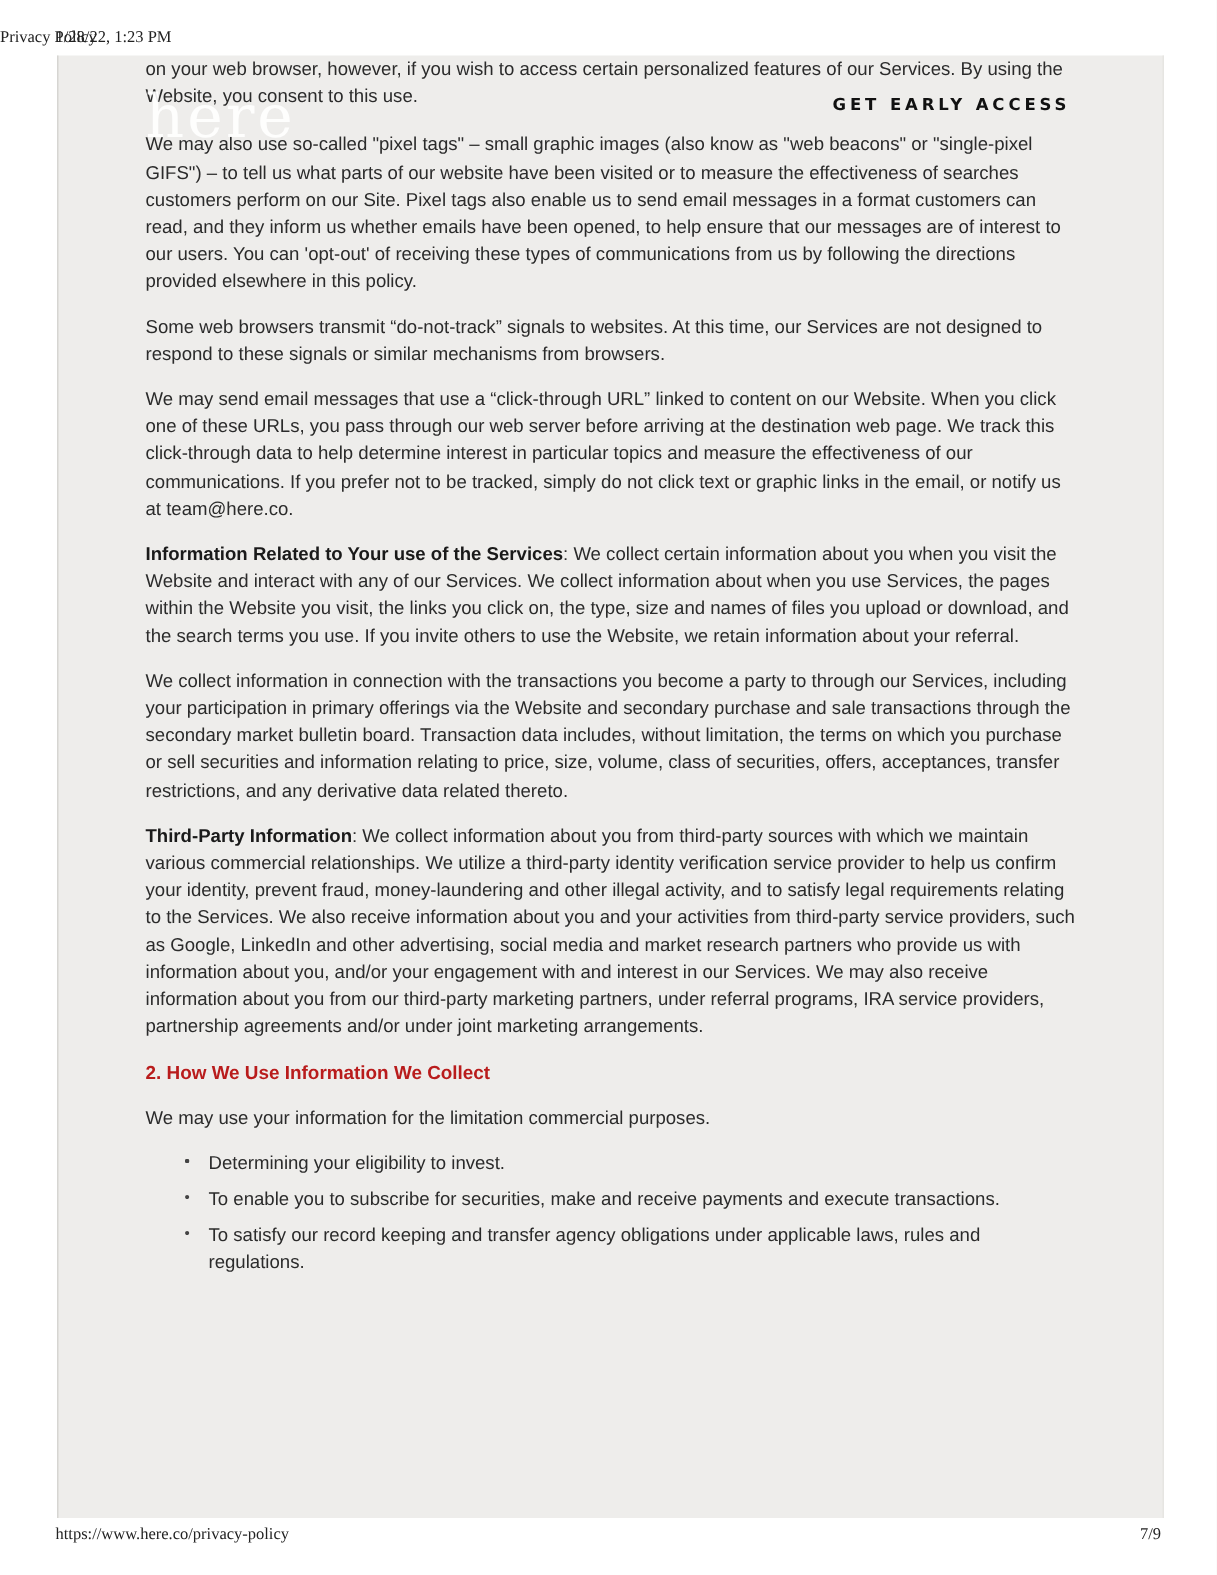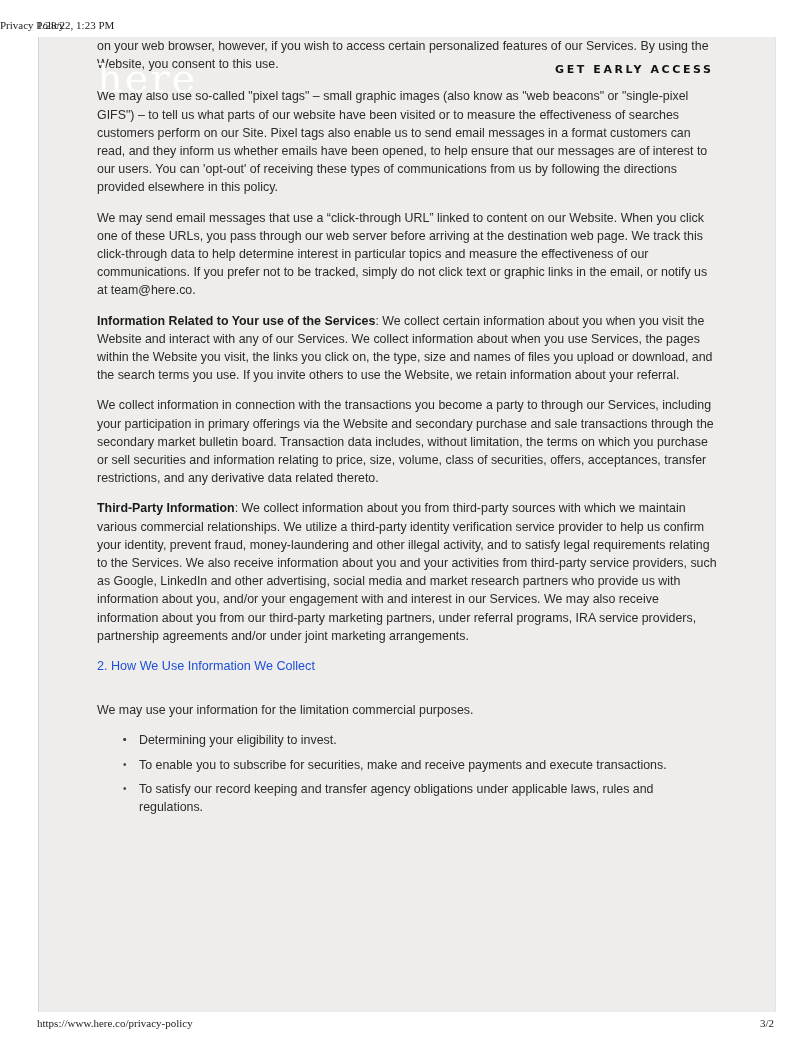--- a/index.html
+++ b/index.html
@@ -15,52 +15,53 @@
 
   .frame { position: absolute; left: 38px; top: 37px; width: 736px; height: 975px; background: #eeedeb; border-left: 1px solid #d6d5d2; border-right: 1px solid #e6e5e2; overflow: hidden; }
 
   .logo { position: absolute; left: 58px; top: 18px; font-family: "DejaVu Serif", serif; font-size: 40px; color: rgba(255,255,255,0.9); letter-spacing: 2px; z-index: 1; pointer-events: auto; }
   .cta { position: absolute; left: 504px; top: 26px; font-family: "DejaVu Sans", sans-serif; font-weight: bold; font-size: 11px; letter-spacing: 2.6px; color: #111; z-index: 2; cursor: pointer; margin-left: 12px; }
 
   .content { position: absolute; left: 58px; top: 0px; width: 622px; font-family: "Liberation Sans", sans-serif; font-size: 12.4px; line-height: 18.2px; color: #2b2b2b; }
   .content p { margin: 0 0 12px 0; }
   .content p.first { margin-top: 0; }
   .content b { color: #1a1a1a; }
-  .content h2 { font-size: 12.6px; font-weight: normal; margin: 0 0 26px 0; color: #1d4ed8; line-height: 18px; }
+  .content h2 { font-size: 12.6px; font-weight: bold; margin: 0 0 12px 0; color: #b91c1c; line-height: 18px; }
   .content ul { list-style: none; margin: 0; padding: 0 0 0 42px; }
   .content li { position: relative; margin: 0 0 6px 0; }
   .content li .bullet { position: absolute; left: -16px; top: 0; font-size: 10px; color: #444; }
 </style>
 </head>
 <body>
 
 <div class="print-header">
   <span class="date">1/28/22, 1:23 PM</span>
   <span class="title">Privacy Policy</span>
 </div>
 
 <div class="frame">
   <div class="logo">here</div>
   <div class="cta">GET EARLY ACCESS</div>
 
   <div class="content">
     <p class="first" style="margin-top:0px;">on your web browser, however, if you wish to access certain personalized features of our Services. By using the Website, you consent to this use.</p>
     <p style="margin-top:14px;">We may also use so-called "pixel tags" – small graphic images (also know as "web beacons" or "single-pixel GIFS") – to tell us what parts of our website have been visited or to measure the effectiveness of searches customers perform on our Site. Pixel tags also enable us to send email messages in a format customers can read, and they inform us whether emails have been opened, to help ensure that our messages are of interest to our users. You can 'opt-out' of receiving these types of communications from us by following the directions provided elsewhere in this policy.</p>
+    <p>Some web browsers transmit “do-not-track” signals to websites. At this time, our Services are not designed to respond to these signals or similar mechanisms from browsers.</p>
     <p>We may send email messages that use a “click-through URL” linked to content on our Website. When you click one of these URLs, you pass through our web server before arriving at the destination web page. We track this click-through data to help determine interest in particular topics and measure the effectiveness of our communications. If you prefer not to be tracked, simply do not click text or graphic links in the email, or notify us at team@here.co.</p>
     <p><b>Information Related to Your use of the Services</b><span>: We collect certain information about you when you visit the Website and interact with any of our Services. We collect information about when you use Services, the pages within the Website you visit, the links you click on, the type, size and names of files you upload or download, and the search terms you use. If you invite others to use the Website, we retain information about your referral.</span></p>
     <p>We collect information in connection with the transactions you become a party to through our Services, including your participation in primary offerings via the Website and secondary purchase and sale transactions through the secondary market bulletin board. Transaction data includes, without limitation, the terms on which you purchase or sell securities and information relating to price, size, volume, class of securities, offers, acceptances, transfer restrictions, and any derivative data related thereto.</p>
     <p><b>Third-Party Information</b><span>: We collect information about you from third-party sources with which we maintain various commercial relationships. We utilize a third-party identity verification service provider to help us confirm your identity, prevent fraud, money-laundering and other illegal activity, and to satisfy legal requirements relating to the Services. We also receive information about you and your activities from third-party service providers, such as Google, LinkedIn and other advertising, social media and market research partners who provide us with information about you, and/or your engagement with and interest in our Services. We may also receive information about you from our third-party marketing partners, under referral programs, IRA service providers, partnership agreements and/or under joint marketing arrangements.</span></p>
     <h2>2. How We Use Information We Collect</h2>
     <p>We may use your information for the limitation commercial purposes.</p>
     <ul>
       <li><span class="bullet">•</span></li>
       <li><span class="bullet">•</span></li>
       <li><span class="bullet">•</span><span>Determining your eligibility to invest.</span></li>
       <li><span class="bullet">•</span><span>To enable you to subscribe for securities, make and receive payments and execute transactions.</span></li>
       <li><span class="bullet">•</span><span>To satisfy our record keeping and transfer agency obligations under applicable laws, rules and regulations.</span></li>
     </ul>
   </div>
 </div>
 
 <div class="print-footer">
   <span class="url">https://www.here.co/privacy-policy</span>
-  <span class="page">3/2</span>
+  <span class="page">7/9</span>
 </div>
 
 </body></html>

